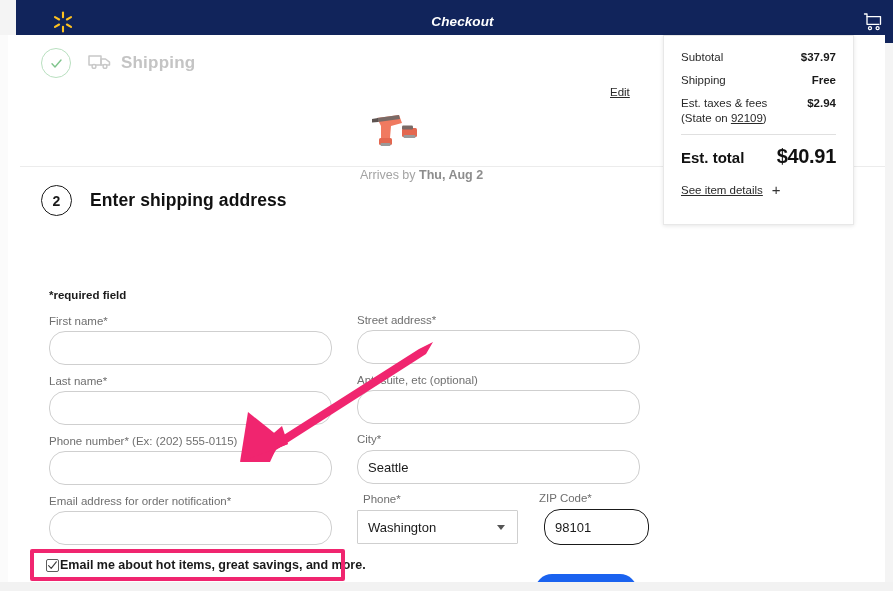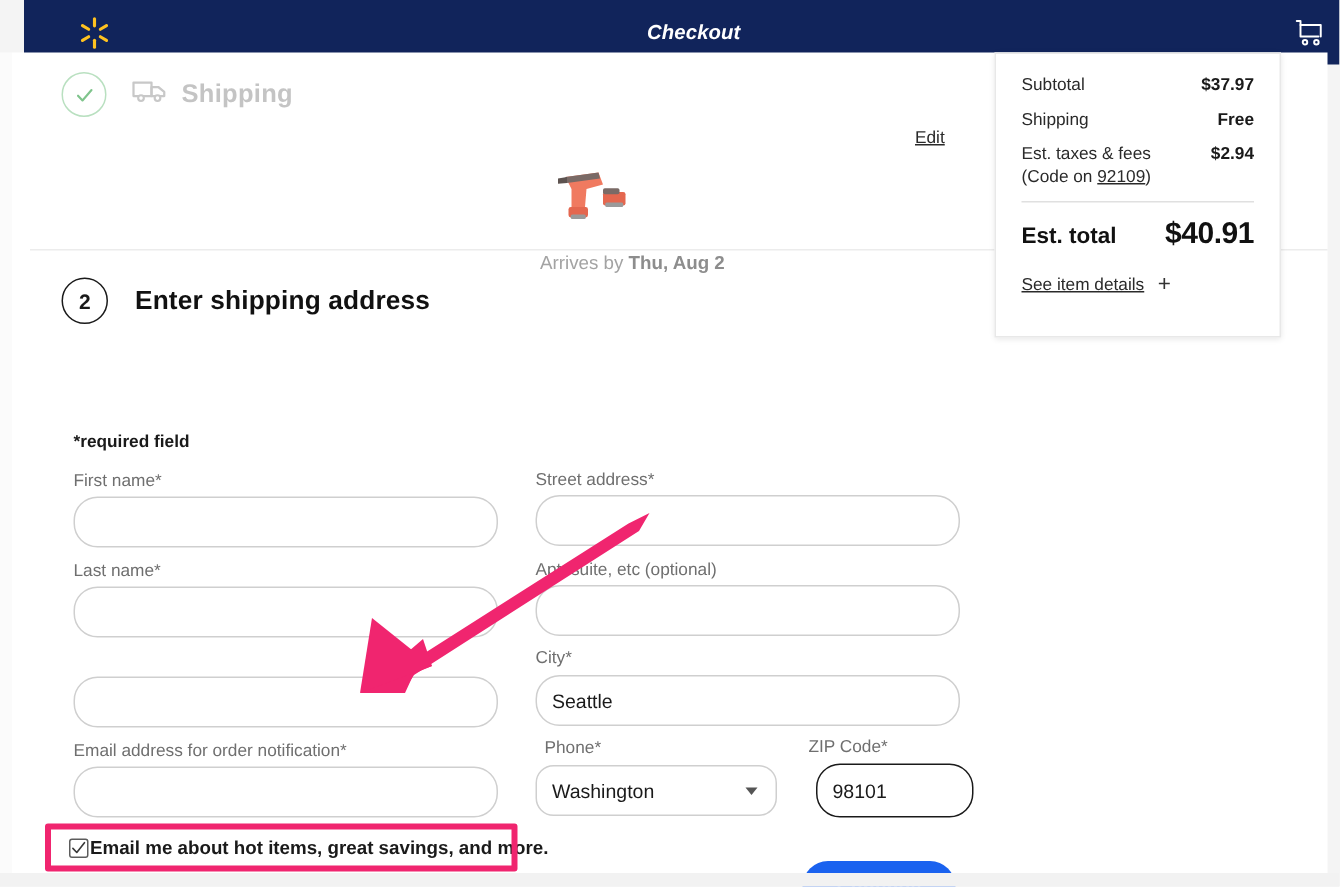--- a/index.html
+++ b/index.html
@@ -146,21 +146,21 @@
     display: flex; align-items: center;
     font-family: "Liberation Sans", sans-serif;
   }
   .field-box.focused {
     border: 1.8px solid #1a1a1a;
     margin-left: 9px;
   }
   .select-box {
     position: absolute;
     border: 1px solid #cfcfcf;
-    border-radius: 12px;
+    border-radius: 1px;
     background: #ffffff;
     font-size: 13px;
     color: #1a1a1a;
     padding: 0 10px;
     display: flex; align-items: center; justify-content: space-between;
   }
   .caret {
     width: 0; height: 0;
     border-left: 4.5px solid transparent;
     border-right: 4.5px solid transparent;
@@ -350,20 +350,21 @@
     </div>
 
     <div id="required-field">*required field</div>
 
     <div class="field-label" style="left:41px; top:280px;">First name*</div>
     <input class="field-box" style="left: 41px; top: 296px; width: 283px; height: 34px;" value="">
 
     <div class="field-label" style="left:41px; top:340px;">Last name*</div>
     <input class="field-box" style="left: 41px; top: 356px; width: 283px; height: 34px;" value="">
 
+    <div class="field-label" style="left:41px; top:400px;">Phone number*  (Ex: (202) 555-0115)</div>
     <input class="field-box" style="left: 41px; top: 416px; width: 283px; height: 34px;" value="">
 
     <div class="field-label" style="left:41px; top:460px;">Email address for order notification*</div>
     <input class="field-box" style="left: 41px; top: 476px; width: 283px; height: 34px;" value="">
 
     <div class="field-label" style="left:349px; top:279px;">Street address*</div>
     <input class="field-box" style="left: 349px; top: 295px; width: 283px; height: 34px;" value="">
 
     <div class="field-label" style="left:349px; top:339px;">Apt, suite, etc (optional)</div>
     <input class="field-box" style="left: 349px; top: 355px; width: 283px; height: 34px;" value="">
@@ -404,21 +405,21 @@
     <div class="sum-row">
       <span class="sum-label">Shipping</span>
       <span class="sum-value">Free</span>
     </div>
 
     <div class="sum-row">
       <span class="sum-label">Est. taxes &amp; fees</span>
       <span class="sum-value">$2.94</span>
     </div>
 
-    <div id="tax-note"><span>(Code on </span><u>92109</u><span>)</span></div>
+    <div id="tax-note"><span>(State on </span><u>92109</u><span>)</span></div>
 
     <div id="sum-divider"></div>
 
     <div id="total-row">
       <span id="total-label">Est. total</span>
       <span id="total-value">$40.91</span>
     </div>
 
     <div id="see-details-row">
       <span id="see-details-link">See item details</span>

